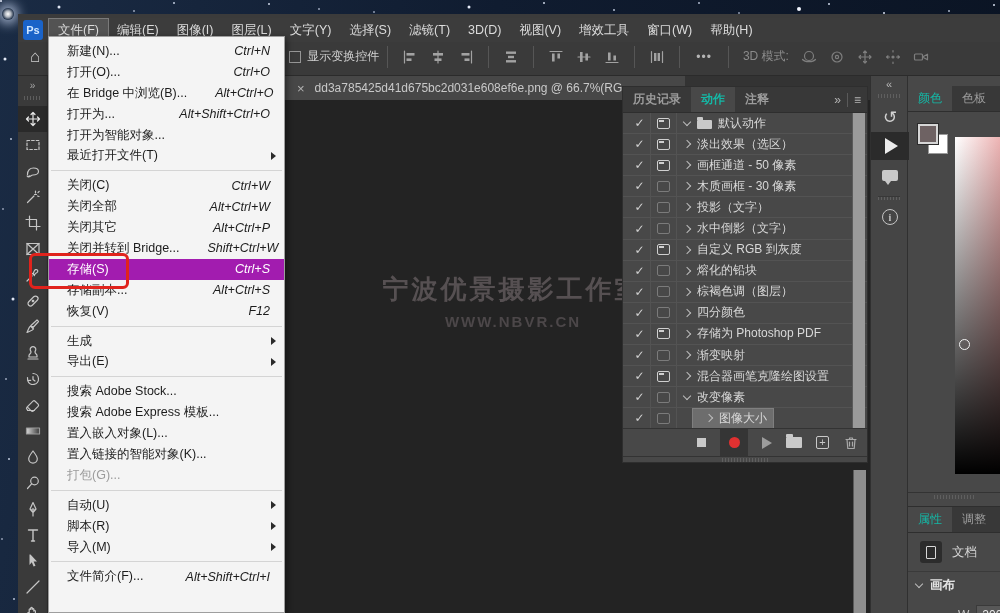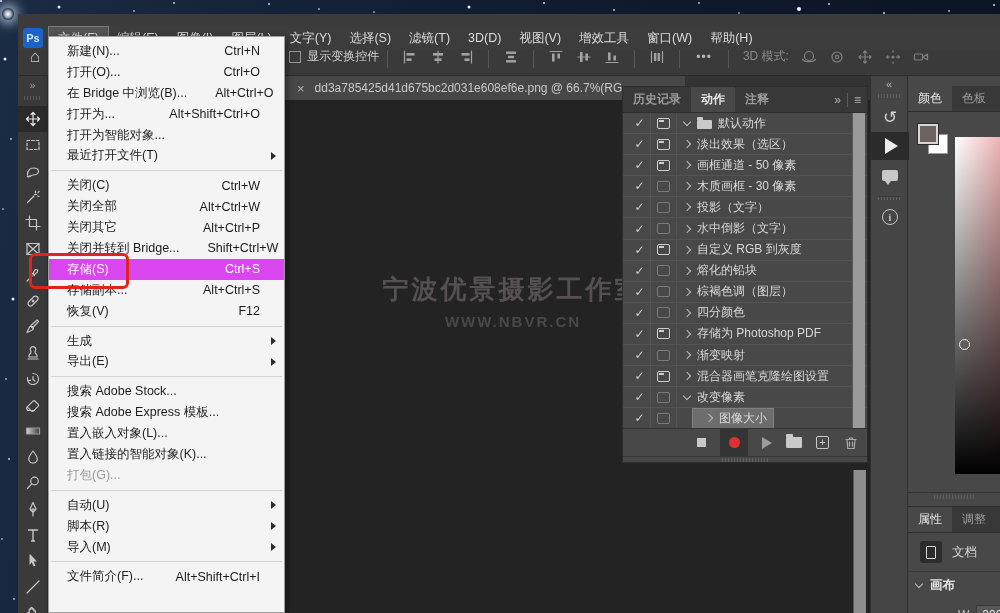--- a/index.html
+++ b/index.html
@@ -14,21 +14,21 @@
     58px 6px 0 .5px #dfe6f4,373px 11px 0 0 #8f9ab0,543px 2px 0 0 #cdd6e6,613px 9px 0 0 #b6c0d4,
     883px 12px 0 0 #d6deee,738px 12px 0 0 #8f9ab0,173px 2px 0 0 #c2ccdf,318px 8px 0 0 #9aa5ba,
     4px 58px 0 .5px #e4eaf7,10px 138px 0 0 #b6c0d4,2px 208px 0 0 #8f9ab0,12px 298px 0 .5px #dfe6f4,
     5px 378px 0 0 #9aa5ba,8px 458px 0 0 #c2ccdf,1px 538px 0 0 #8f9ab0,13px 598px 0 0 #b6c0d4;}
   .bigstar{position:absolute;left:2px;top:8px;width:12px;height:12px;border-radius:50%;
     background:radial-gradient(circle,#ffffff 0%,rgba(255,255,255,.65) 35%,rgba(200,215,255,0) 70%);
     box-shadow:0 0 12px 4px rgba(215,228,255,.75);}
   
   .app{position:absolute;left:18px;top:14px;width:982px;height:599px;background:#3b3b3b;}
   
-  .menubar{left:0;top:12px;width:982px;height:24px;background:#3c3c3c;display:flex;align-items:center;z-index:30;}
+  .menubar{left:0;top:4px;width:982px;height:24px;background:#3c3c3c;display:flex;align-items:center;z-index:30;}
   .pslogo{width:20px;height:20px;margin:0 6px 0 5px;border-radius:3px;background:#1a63c8;color:#cfe6ff;
     font-size:11px;font-weight:bold;display:flex;align-items:center;justify-content:center;}
   .mitem{color:#dcdcdc;font-size:12.5px;padding:3px 9px;white-space:nowrap;}
   .mitem.active{background:#535353;outline:1px solid #7a7a7a;}
   
   .optionsbar{left:0;top:24px;width:982px;height:38px;background:#3a3a3a;border-bottom:1px solid #2b2b2b;
     display:flex;align-items:center;color:#b9b9b9;z-index:5;}
   .homeicon{font-size:17px;color:#cfcfcf;margin:0 10px 0 12px;}
   .osep{width:1px;height:22px;background:#565656;margin:0 8px;}
   .cb{width:12px;height:12px;border:1px solid #969696;background:transparent;margin-right:6px;}
@@ -49,21 +49,21 @@
   .doctab .x{color:#b3b3b3;font-size:13px;margin:0 10px 0 12px;}
   .doctab .t{color:#c9c9c9;font-size:12px;white-space:nowrap;overflow:hidden;}
   .canvas{left:30px;top:86px;width:822px;height:513px;background:#232323;z-index:1;}
   .watermark{left:330px;top:258px;width:330px;text-align:center;z-index:2;}
   .wm1{color:#565052;font-size:26px;font-weight:bold;letter-spacing:3px;white-space:nowrap;}
   .wm2{color:#4c4749;font-size:15px;font-weight:bold;letter-spacing:2px;margin-top:6px;}
   .vscroll{left:835px;top:456px;width:13px;height:143px;background:#8e8e8e;border-left:1px solid #5a5a5a;z-index:3;}
   
   .tabstrip{display:flex;align-items:stretch;background:#383838;height:26px;border-bottom:1px solid #2e2e2e;}
   .ptab{padding:0 10px;font-size:12px;color:#9c9c9c;display:flex;align-items:center;white-space:nowrap;}
-  .ptab.active{background:#484848;color:#e5e5e5;}
+  .ptab.active{background:#484848;color:#14b8a6;}
   .strip-icons{margin-left:auto;display:flex;align-items:center;color:#b5b5b5;font-size:12px;padding-right:6px;gap:6px;}
   
   .actions{left:604px;top:72px;width:246px;height:377px;background:#484848;border:1px solid #2e2e2e;z-index:10;
     display:flex;flex-direction:column;}
   .alist{position:relative;flex:1;overflow:hidden;}
   .arow{display:flex;align-items:center;height:21.1px;border-bottom:1px solid #535353;padding-left:6px;}
   .acheck{width:22px;color:#d2d2d2;font-size:12px;text-align:center;border-right:1px solid #535353;align-self:stretch;
     display:flex;align-items:center;justify-content:center;}
   .adlgcell{width:26px;border-right:1px solid #535353;align-self:stretch;display:flex;align-items:center;justify-content:center;}
   .dlg{position:relative;width:13px;height:11px;border:1.2px solid #cfcfcf;border-radius:2px;}
@@ -122,22 +122,22 @@
   .sectlbl{font-size:12.5px;font-weight:bold;color:#e4e4e4;}
   .wrow{position:absolute;left:50px;top:98px;display:flex;align-items:center;gap:7px;}
   .wlbl{font-size:12px;color:#c6c6c6;}
   .winput{width:34px;height:19px;background:#585858;border:1px solid #3a3a3a;color:#e8e8e8;font-size:12px;
     display:flex;align-items:center;padding-left:5px;}
   
   .filemenu{left:30px;top:22px;width:237px;height:577px;background:#f4f4f4;border:1px solid #9e9e9e;
     box-shadow:2px 2px 6px rgba(0,0,0,.45);z-index:40;overflow:hidden;padding-top:4px;}
   .fm-item{display:flex;align-items:center;height:20.9px;padding:0 8px 0 18px;font-size:12.5px;color:#1c1c1c;gap:28px;}
   .fm-item .lab{flex:1;white-space:nowrap;}
-  .fm-item .sc{color:#1c1c1c;margin-right:16px;white-space:nowrap;}
-  .fm-item.hl{background:#d946ef;color:#fff;}
+  .fm-item .sc{color:#1c1c1c;margin-right:6px;white-space:nowrap;font-style:italic;}
+  .fm-item.hl{background:#a21caf;color:#fff;}
   .fm-item.hl .sc{color:#fff;}
   .fm-item.dis,.fm-item.dis .sc{color:#9b9b9b;}
   .fm-sep{height:1px;background:#d4d4d4;margin:4px 2px;}
   .subarrow{width:0;height:0;border-left:5px solid #2b2b2b;border-top:4px solid transparent;border-bottom:4px solid transparent;}
   
   .redbox{left:11px;top:239px;width:100px;height:36px;border:3.5px solid #e0231c;border-radius:6px;z-index:50;}
 </style>
 </head>
 <body>
 

